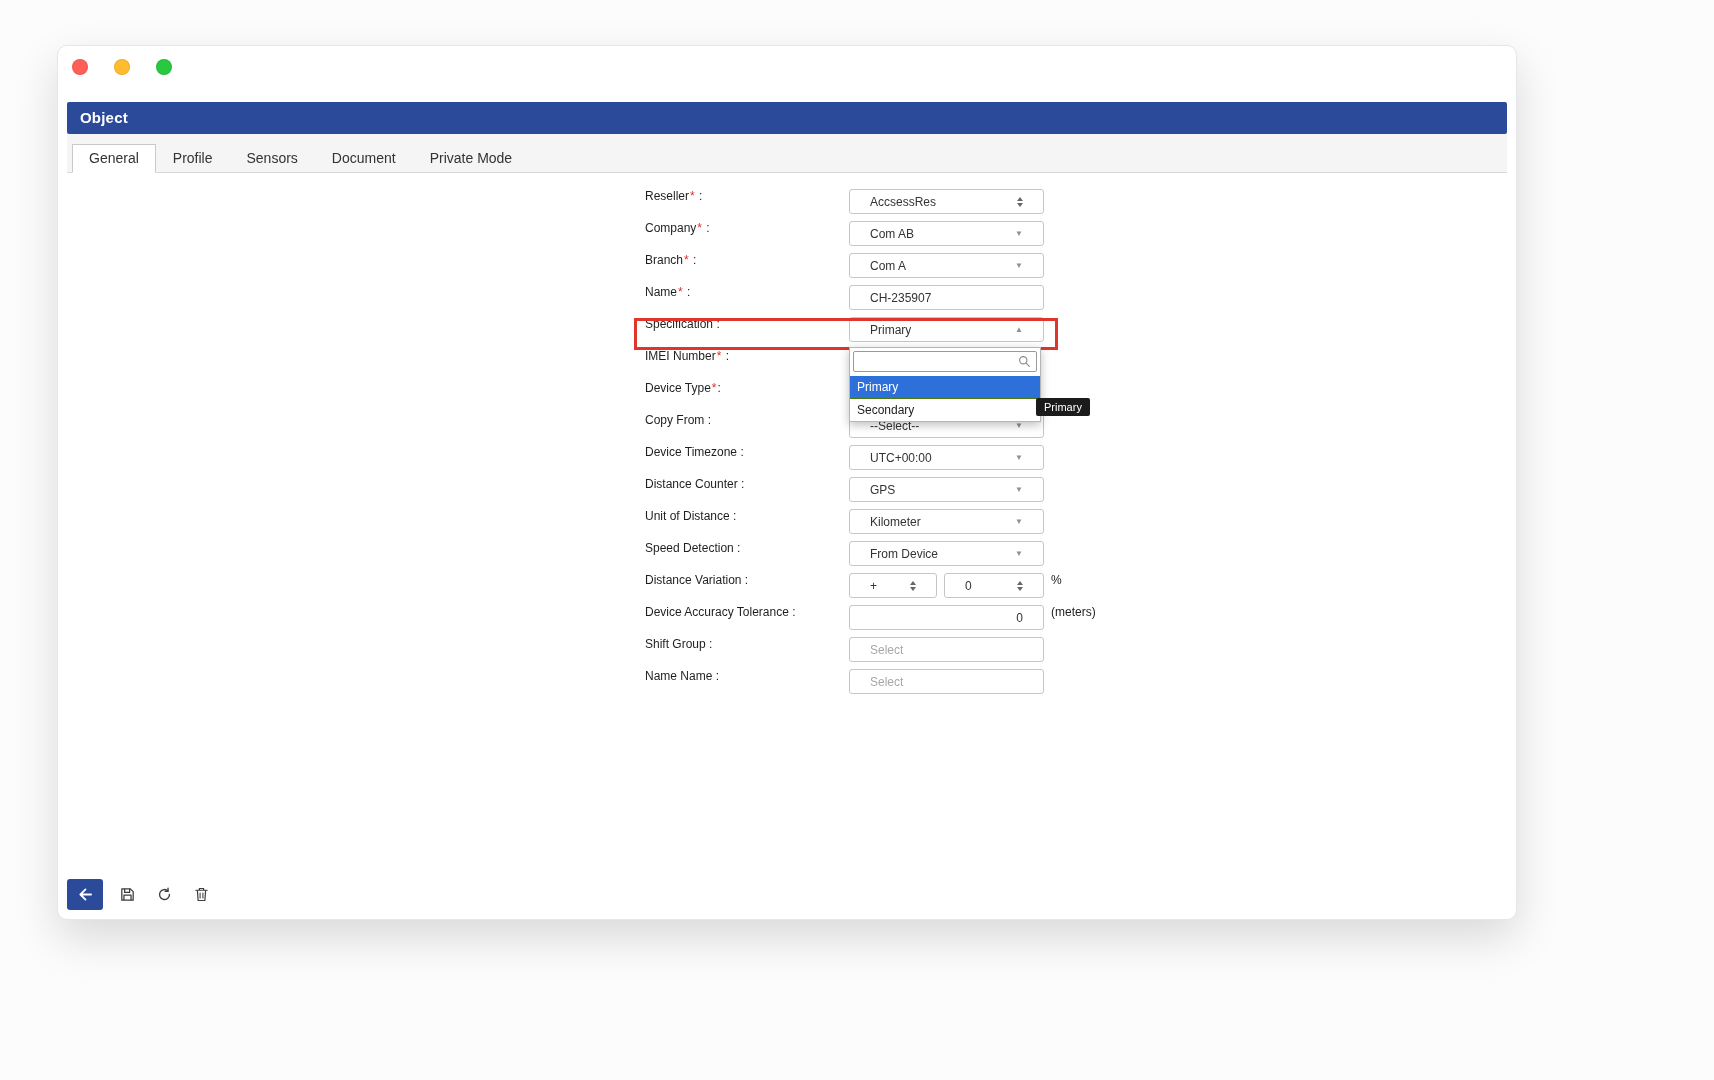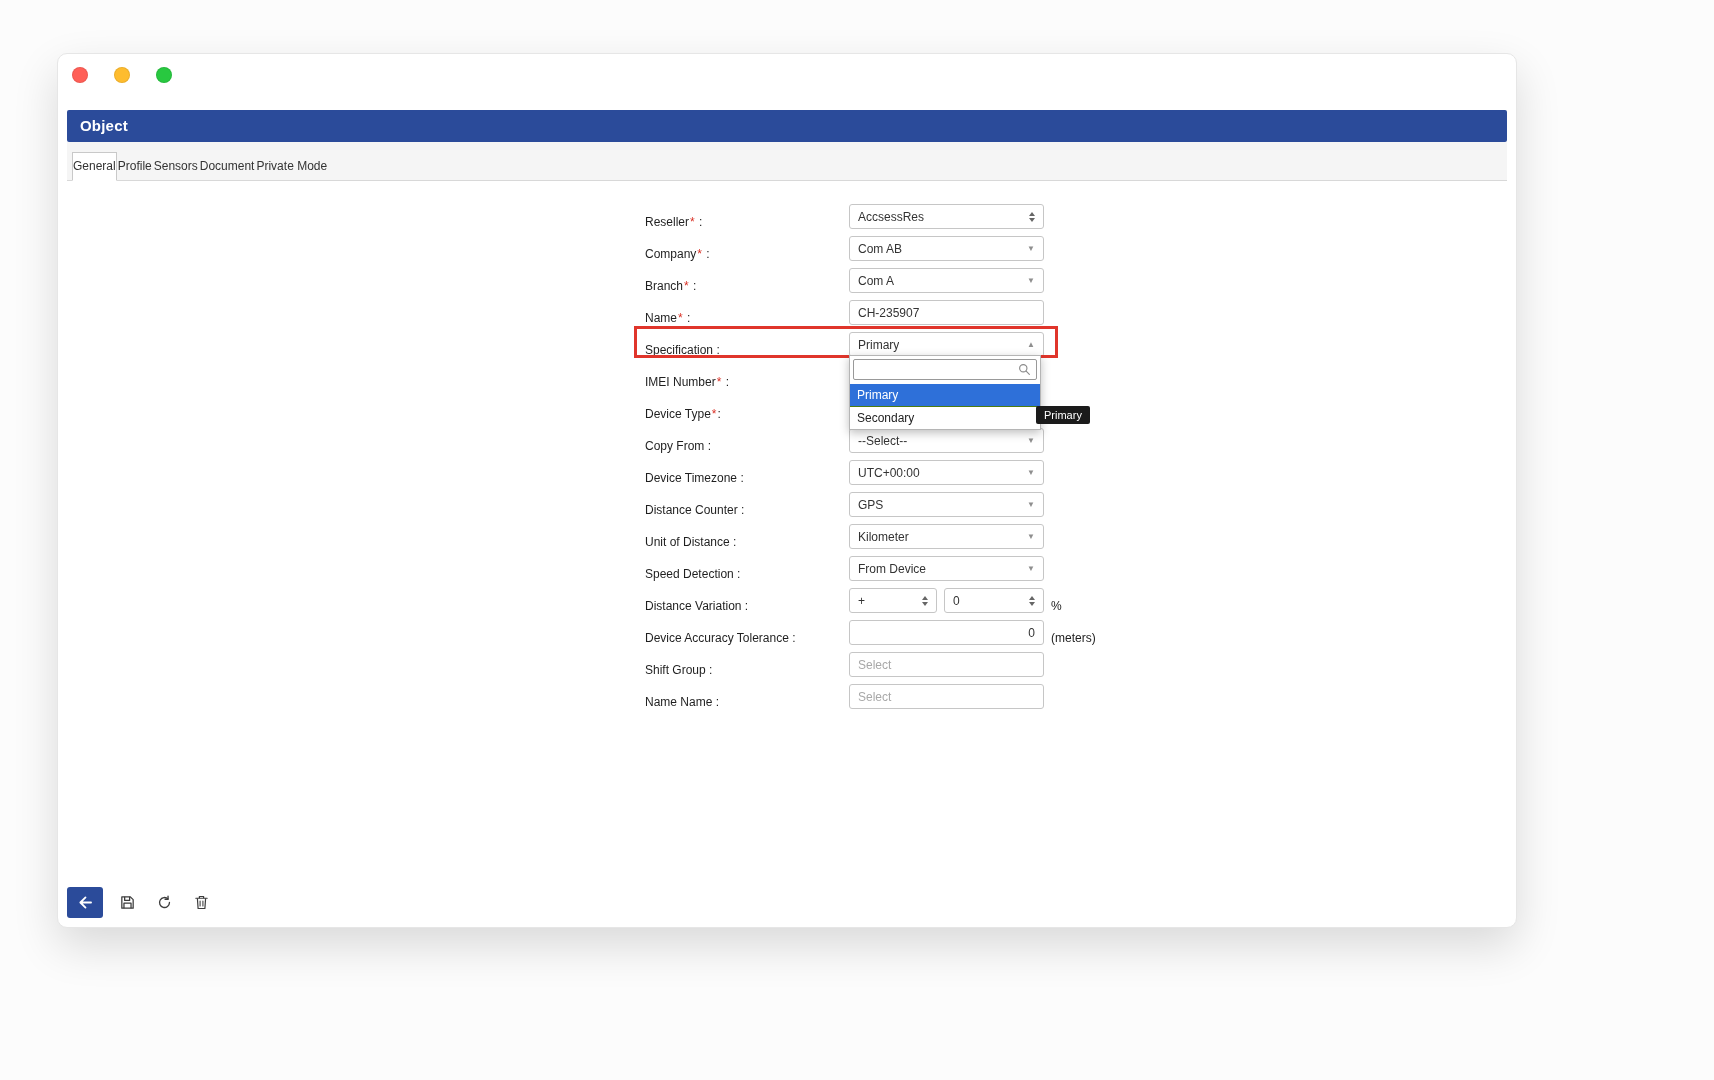--- a/index.html
+++ b/index.html
@@ -2,21 +2,21 @@
 <html style="--blue: #2b4b9a; --sel: #2e70d9; --red: #e0352b; --req: #d93025;"><head>
 <meta charset="utf-8">
 <style>
   html,body{margin:0;padding:0;}
   body{
     font-family:"Liberation Sans","DejaVu Sans",sans-serif;
     background:#fcfcfc;
   }
   .canvas{position:relative;width:1714px;height:1080px;background:#fcfcfc;overflow:hidden;}
   .window{
-    position:absolute;left:57px;top:53px;width:1458px;height:873px;
+    position:absolute;left:57px;top:45px;width:1458px;height:873px;
     background:#fff;border:1px solid #e6e6e6;border-radius:10px;
     box-shadow:0 18px 45px rgba(0,0,0,.14);
     overflow:hidden;
   }
   
   .titlebar{height:48px;position:relative;}
   .lights{position:absolute;left:14px;top:13px;display:flex;gap:26px;}
   .light{width:16px;height:16px;border-radius:50%;box-shadow:inset 0 0 0 1px rgba(0,0,0,.08);}
   .light.red{background:#ff5f57;}
   .light.yellow{background:#febc2e;}
@@ -26,33 +26,33 @@
     margin:8px 9px 0;height:32px;line-height:32px;
     background:var(--blue);color:#fff;padding:0 13px;
     font-size:15px;font-weight:600;letter-spacing:.2px;border-radius:2px;
   }
   
   .tabbar{
     margin:0 9px;height:38px;background:#f5f5f5;border-bottom:1px solid #d8d8d8;
     display:flex;align-items:flex-end;padding-left:5px;
   }
   .tab{
-    height:27px;line-height:27px;padding:0 0;font-size:12px;color:#333;
+    height:27px;line-height:27px;padding:0 16px;font-size:14px;color:#333;
     border:1px solid transparent;margin-bottom:-1px;cursor:default;white-space:nowrap;
   }
   .tab.active{background:#fff;border-color:#c9c9c9;border-bottom-color:#fff;}
   
   .content{position:relative;padding-top:16px;}
-  .row{height:32px;display:flex;align-items:flex-end;}
+  .row{height:32px;display:flex;align-items:flex-start;}
   .row .label{margin-left:587px;width:204px;font-size:12px;color:#1f1f1f;white-space:nowrap;}
   .req{color:var(--req);margin:0 1px;}
   .fieldbox{
     width:195px;height:25px;border:1px solid #c6c6c6;border-radius:3px;background:#fff;
     box-sizing:border-box;font-family:"Liberation Sans","DejaVu Sans",sans-serif;
-    font-size:12px;color:#333;padding:0 8px;
+    font-size:12px;color:#333;padding:0 20px;
   }
   div.fieldbox{display:flex;align-items:center;}
   div.fieldbox.select{justify-content:space-between;}
   input.fieldbox{outline:none;}
   input.fieldbox::placeholder{color:#a8a8a8;}
   input.fieldbox.disabled{background:#f6f6f6;color:#999;border-color:#dadada;}
   input.fieldbox.right{text-align:right;}
   .small1{width:88px;}
   .small2{width:100px;margin-left:7px;}
   .suffix{font-size:12px;color:#222;margin-left:7px;}

